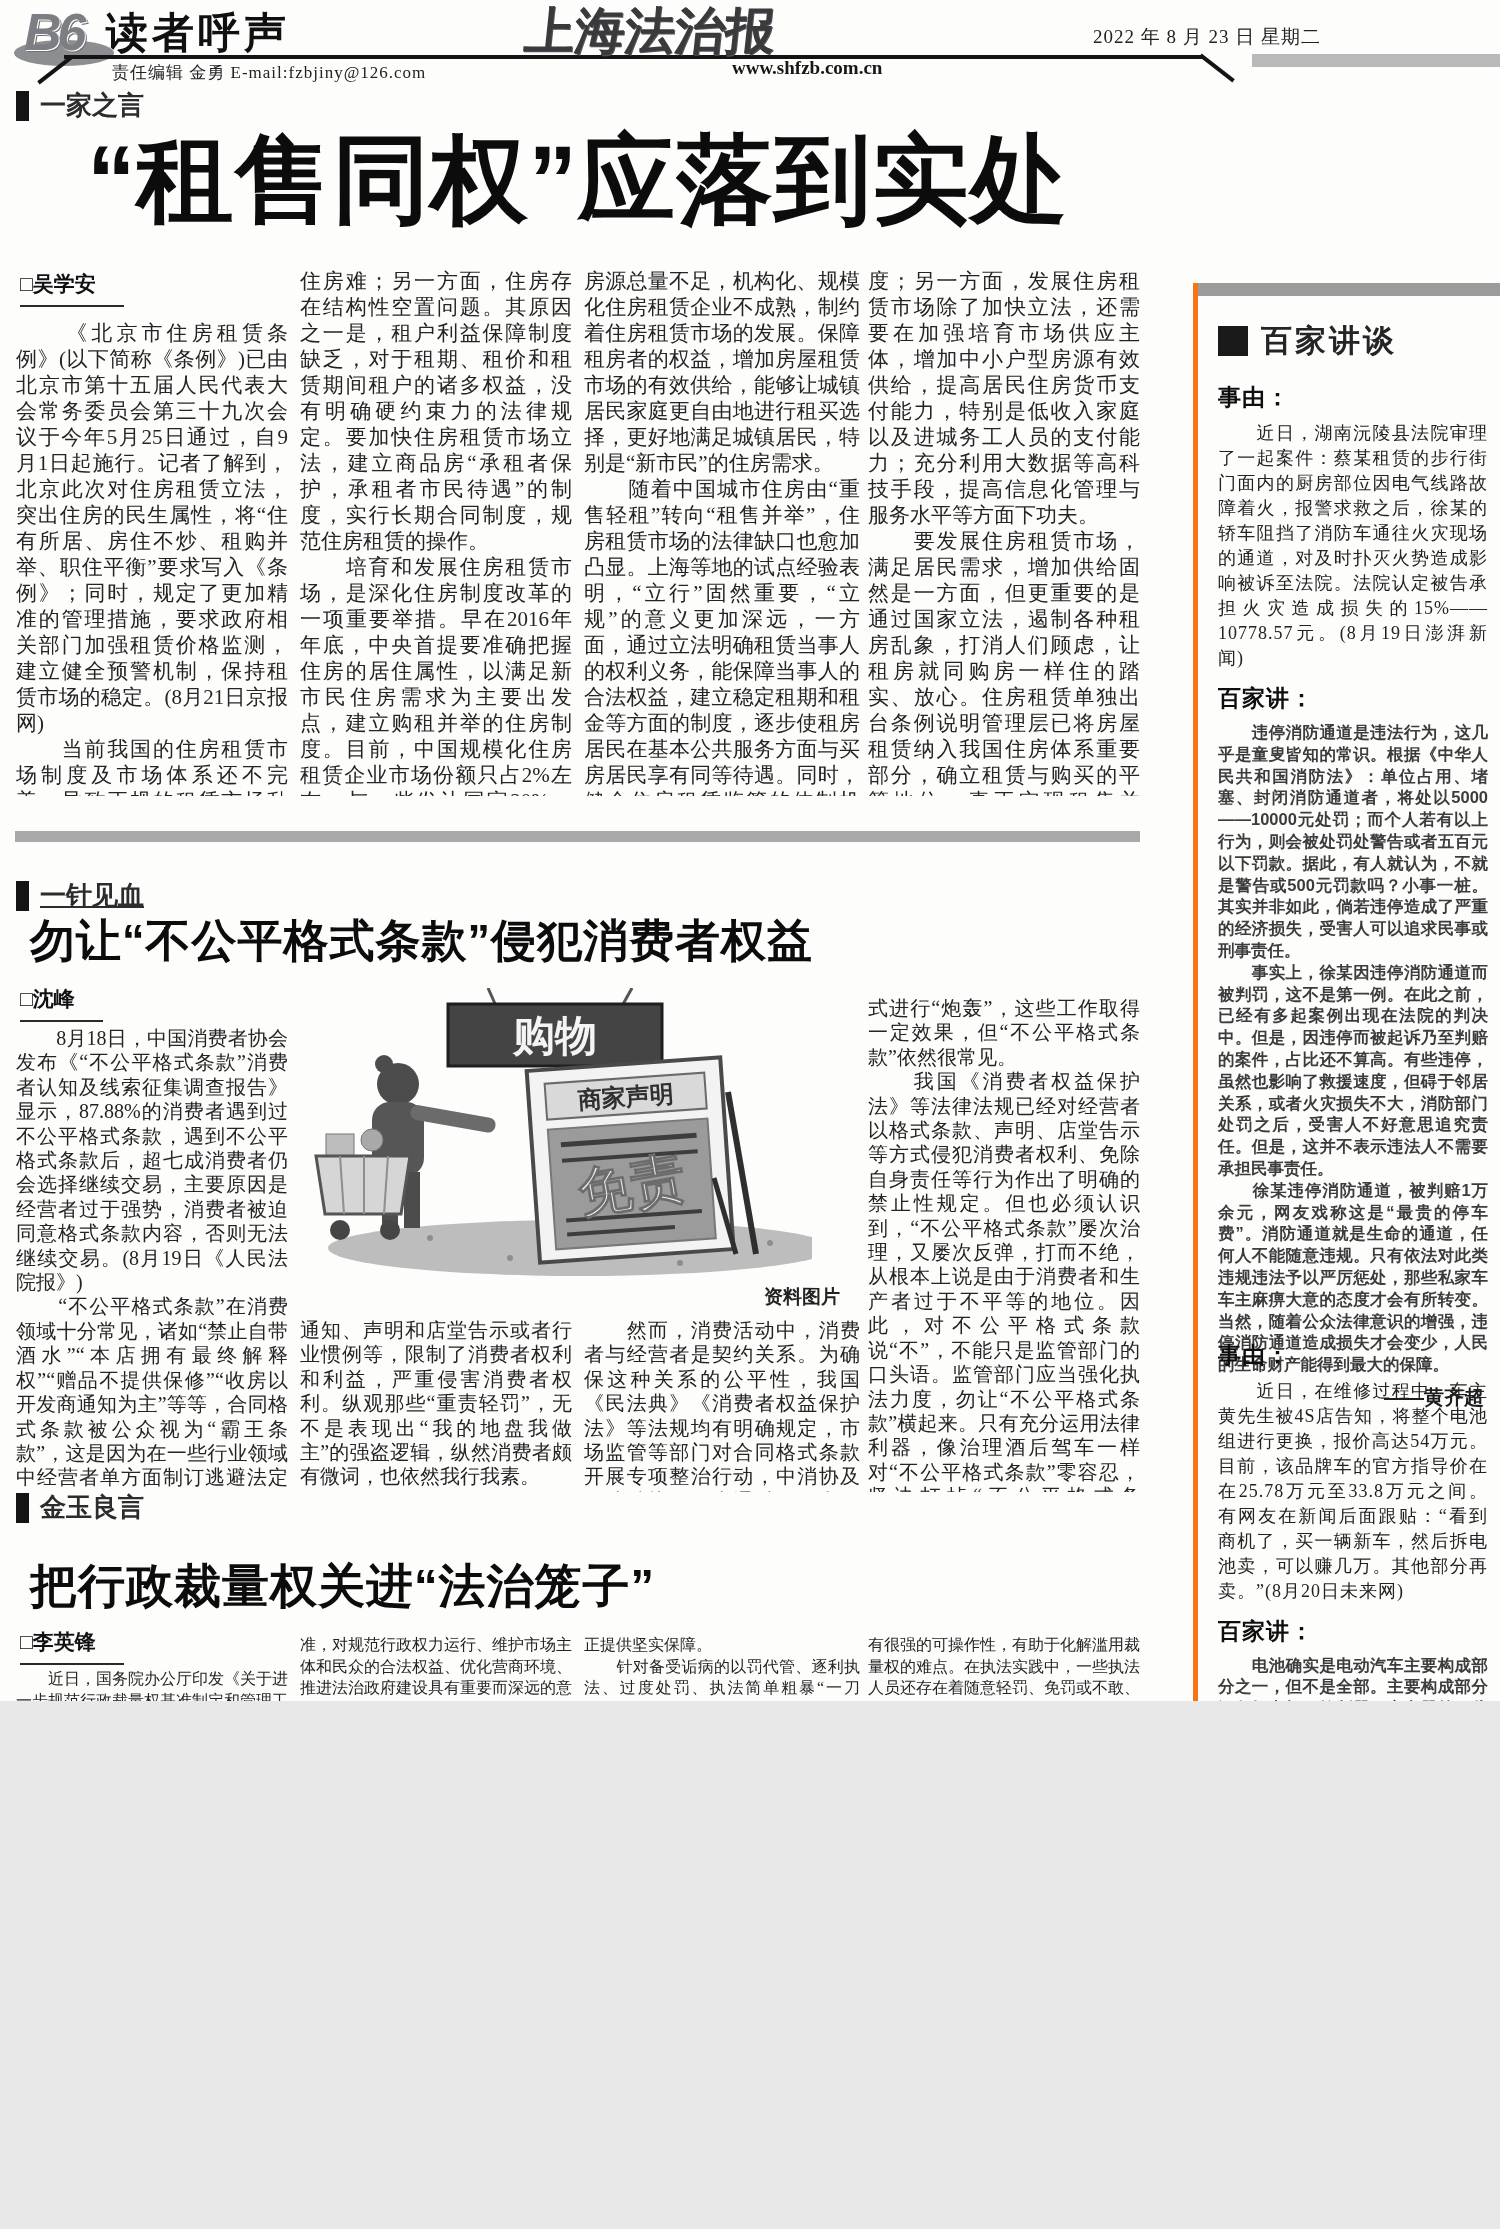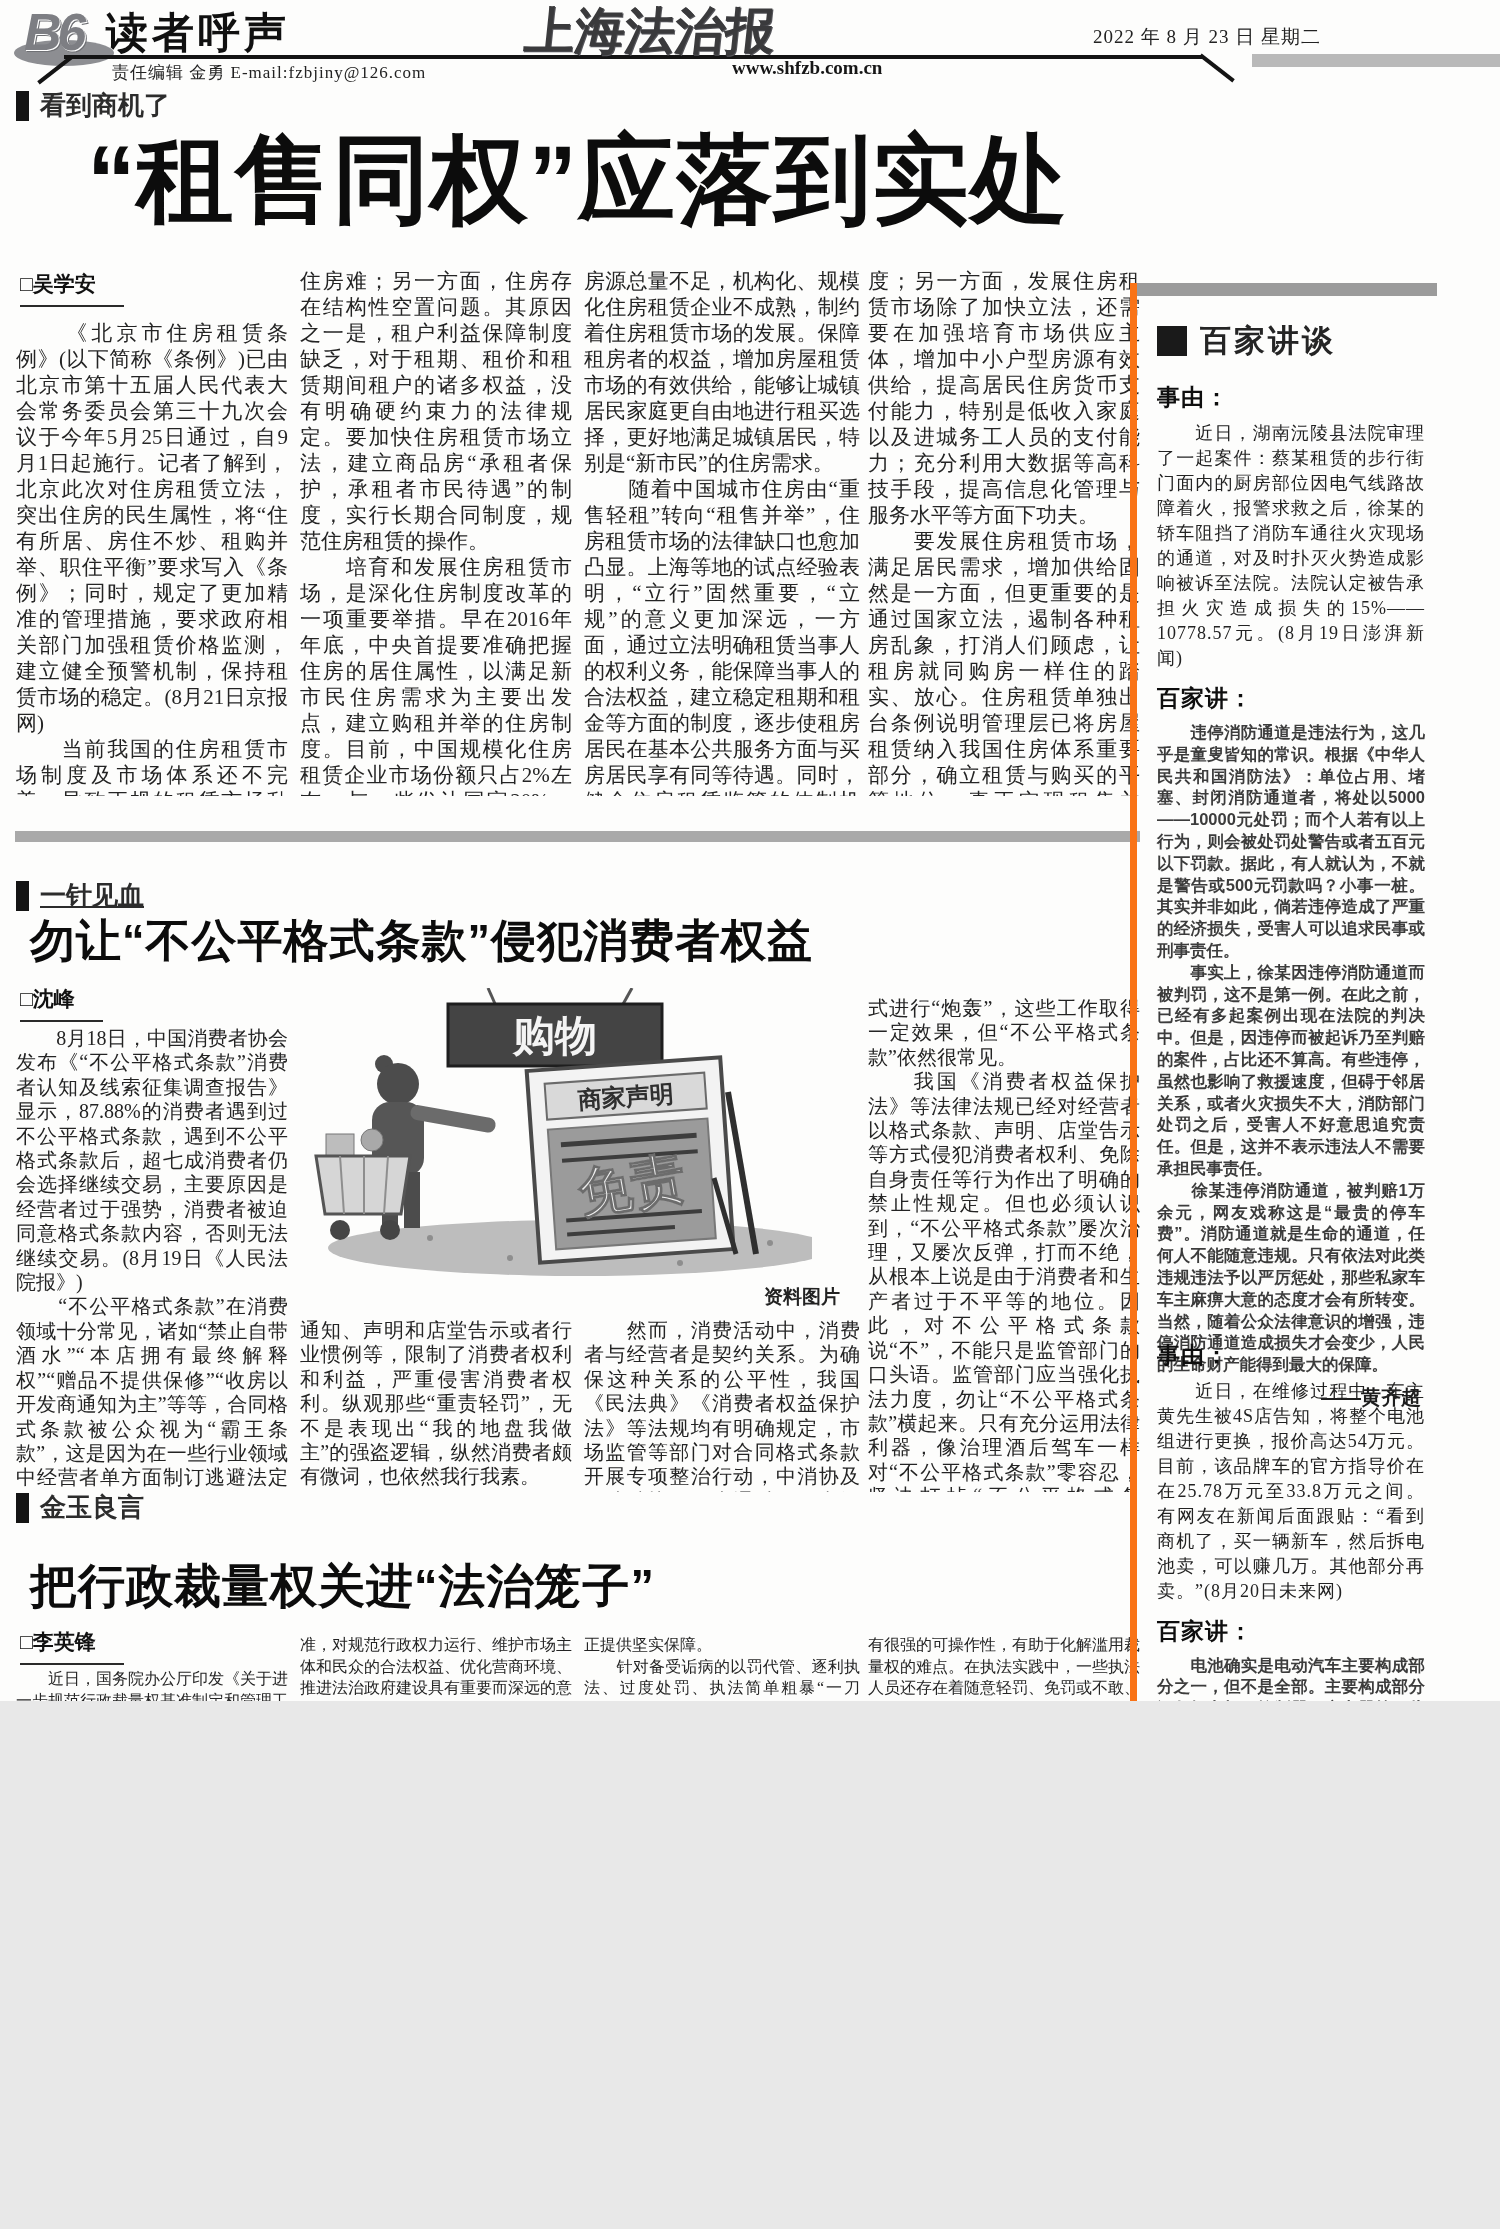--- a/index.html
+++ b/index.html
@@ -38,21 +38,21 @@
   .a2col{font-size:20px;line-height:24.4px;}
   .a3col{font-size:16px;line-height:21.7px;}
   .divider{left:15px;top:831px;width:1125px;height:11px;background:#a9a9a9;}
   .caption{left:300px;top:1284px;width:540px;text-align:right;font:bold 19px "Liberation Serif",serif;color:#222;}
   
   .notice{left:584px;top:1972px;width:556px;height:251px;background:#84cc16;overflow:hidden;}
   .notice-title{margin-top:16px;text-align:center;font:bold 36px "Liberation Sans",sans-serif;color:#2e2e2e;letter-spacing:6px;}
   .notice-body{margin:12px 26px 0 26px;font:19px "Liberation Serif",serif;line-height:30px;color:#222;
                white-space:pre-line;text-align:justify;letter-spacing:2px;}
   
-  .sidebar{left:1130px;top:283px;width:307px;height:1933px;border-left:7px solid #f97316;
+  .sidebar{left:1193px;top:283px;width:307px;height:1933px;border-left:5px solid #f97316;
            border-bottom:3px solid #2e2e2e;box-sizing:border-box;overflow:hidden;}
   .side-topbar{width:100%;height:13px;background:#9b9b9b;}
   .side-inner{padding:0 12px 0 20px;}
   .side-label{display:flex;align-items:center;gap:13px;margin:24px 0 20px 0;
               font:bold 31px "Liberation Sans",sans-serif;color:#252525;letter-spacing:3px;}
   .side-label .sq{width:30px;height:30px;background:#1a1a1a;}
   .s-h{font:bold 23px "Liberation Sans",sans-serif;color:#0e0e0e;margin:12px 0 8px 0;letter-spacing:1px;}
   .s-case{font:18px "Liberation Serif",serif;line-height:25px;text-align:justify;color:#222;
           white-space:pre-line;letter-spacing:1px;}
   .s-talk{font:bold 16.5px "Liberation Sans",sans-serif;line-height:21.8px;color:#3c3c3c;
@@ -74,21 +74,21 @@
   <div class="abs diag diag-l"></div>
   <div class="abs diag diag-r"></div>
   <div class="abs editor">责任编辑  金勇   E-mail:fzbjiny@126.com</div>
   <div class="abs masthead">上海法治报</div>
   <div class="abs website">www.shfzb.com.cn</div>
   <div class="abs date">2022 年 8 月 23 日  星期二</div>
   <div class="abs topbar-r"></div>
 
   <div class="abs label" style="left:16px;top:88px;">
     <span class="sq"></span>
-    <span>看到商机了</span>
+    <span>一家之言</span>
   </div>
   <div class="abs h1">“租售同权”应落到实处</div>
   <div class="abs author" style="left:20px;top:270px;">□吴学安</div>
   <div class="col a1col" style="left:16px;top:320px;width:272px;height:476px;">　　《北京市住房租赁条例》(以下简称《条例》)已由北京市第十五届人民代表大会常务委员会第三十九次会议于今年5月25日通过，自9月1日起施行。记者了解到，北京此次对住房租赁立法，突出住房的民生属性，将“住有所居、房住不炒、租购并举、职住平衡”要求写入《条例》；同时，规定了更加精准的管理措施，要求政府相关部门加强租赁价格监测，建立健全预警机制，保持租赁市场的稳定。(8月21日京报网)
 　　当前我国的住房租赁市场制度及市场体系还不完善，导致正规的租赁市场乱象丛生，非正规的租赁“黑市”盛行，严重影响租赁双方的权益。一方面，中低收入家庭、年轻家庭、外来人口</div>
   <div class="col a1col" style="left:300px;top:268px;width:272px;height:528px;">住房难；另一方面，住房存在结构性空置问题。其原因之一是，租户利益保障制度缺乏，对于租期、租价和租赁期间租户的诸多权益，没有明确硬约束力的法律规定。要加快住房租赁市场立法，建立商品房“承租者保护，承租者市民待遇”的制度，实行长期合同制度，规范住房租赁的操作。
 　　培育和发展住房租赁市场，是深化住房制度改革的一项重要举措。早在2016年年底，中央首提要准确把握住房的居住属性，以满足新市民住房需求为主要出发点，建立购租并举的住房制度。目前，中国规模化住房租赁企业市场份额只占2%左右，与一些发达国家20%～30%的比例相比，差距非常大。尤其一些人口净流入的大中城市新市民多，住房租赁需求旺盛，但租赁</div>
   <div class="col a1col" style="left:584px;top:268px;width:276px;height:528px;">房源总量不足，机构化、规模化住房租赁企业不成熟，制约着住房租赁市场的发展。保障租房者的权益，增加房屋租赁市场的有效供给，能够让城镇居民家庭更自由地进行租买选择，更好地满足城镇居民，特别是“新市民”的住房需求。
 　　随着中国城市住房由“重售轻租”转向“租售并举”，住房租赁市场的法律缺口也愈加凸显。上海等地的试点经验表明，“立行”固然重要，“立规”的意义更加深远，一方面，通过立法明确租赁当事人的权利义务，能保障当事人的合法权益，建立稳定租期和租金等方面的制度，逐步使租房居民在基本公共服务方面与买房居民享有同等待遇。同时，健全住房租赁监管的体制机制，明确相关各方的职责，加大对违法违规行为的处罚力</div>
   <div class="col a1col" style="left:868px;top:268px;width:272px;height:528px;">度；另一方面，发展住房租赁市场除了加快立法，还需要在加强培育市场供应主体，增加中小户型房源有效供给，提高居民住房货币支付能力，特别是低收入家庭以及进城务工人员的支付能力；充分利用大数据等高科技手段，提高信息化管理与服务水平等方面下功夫。

